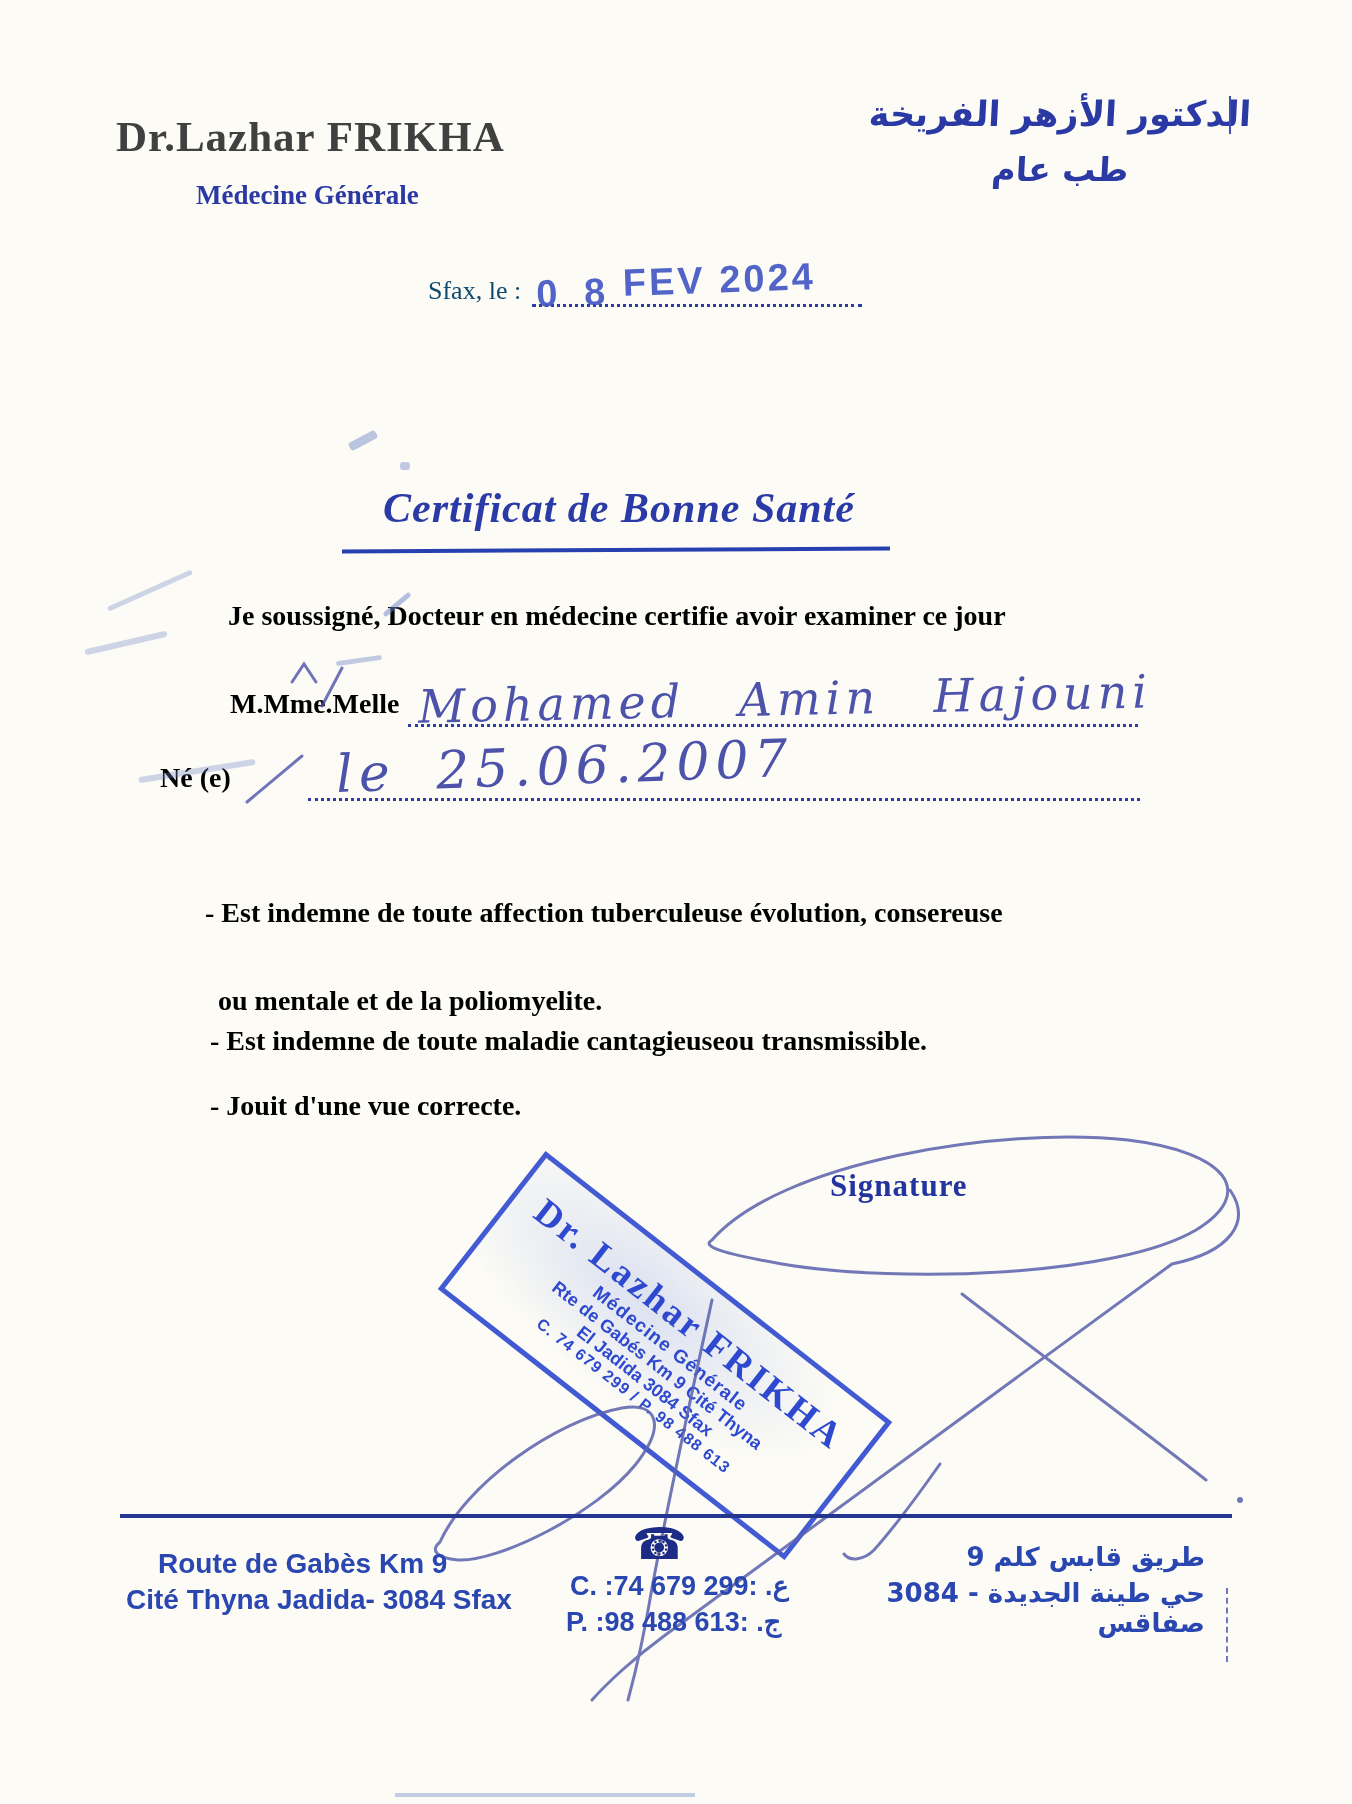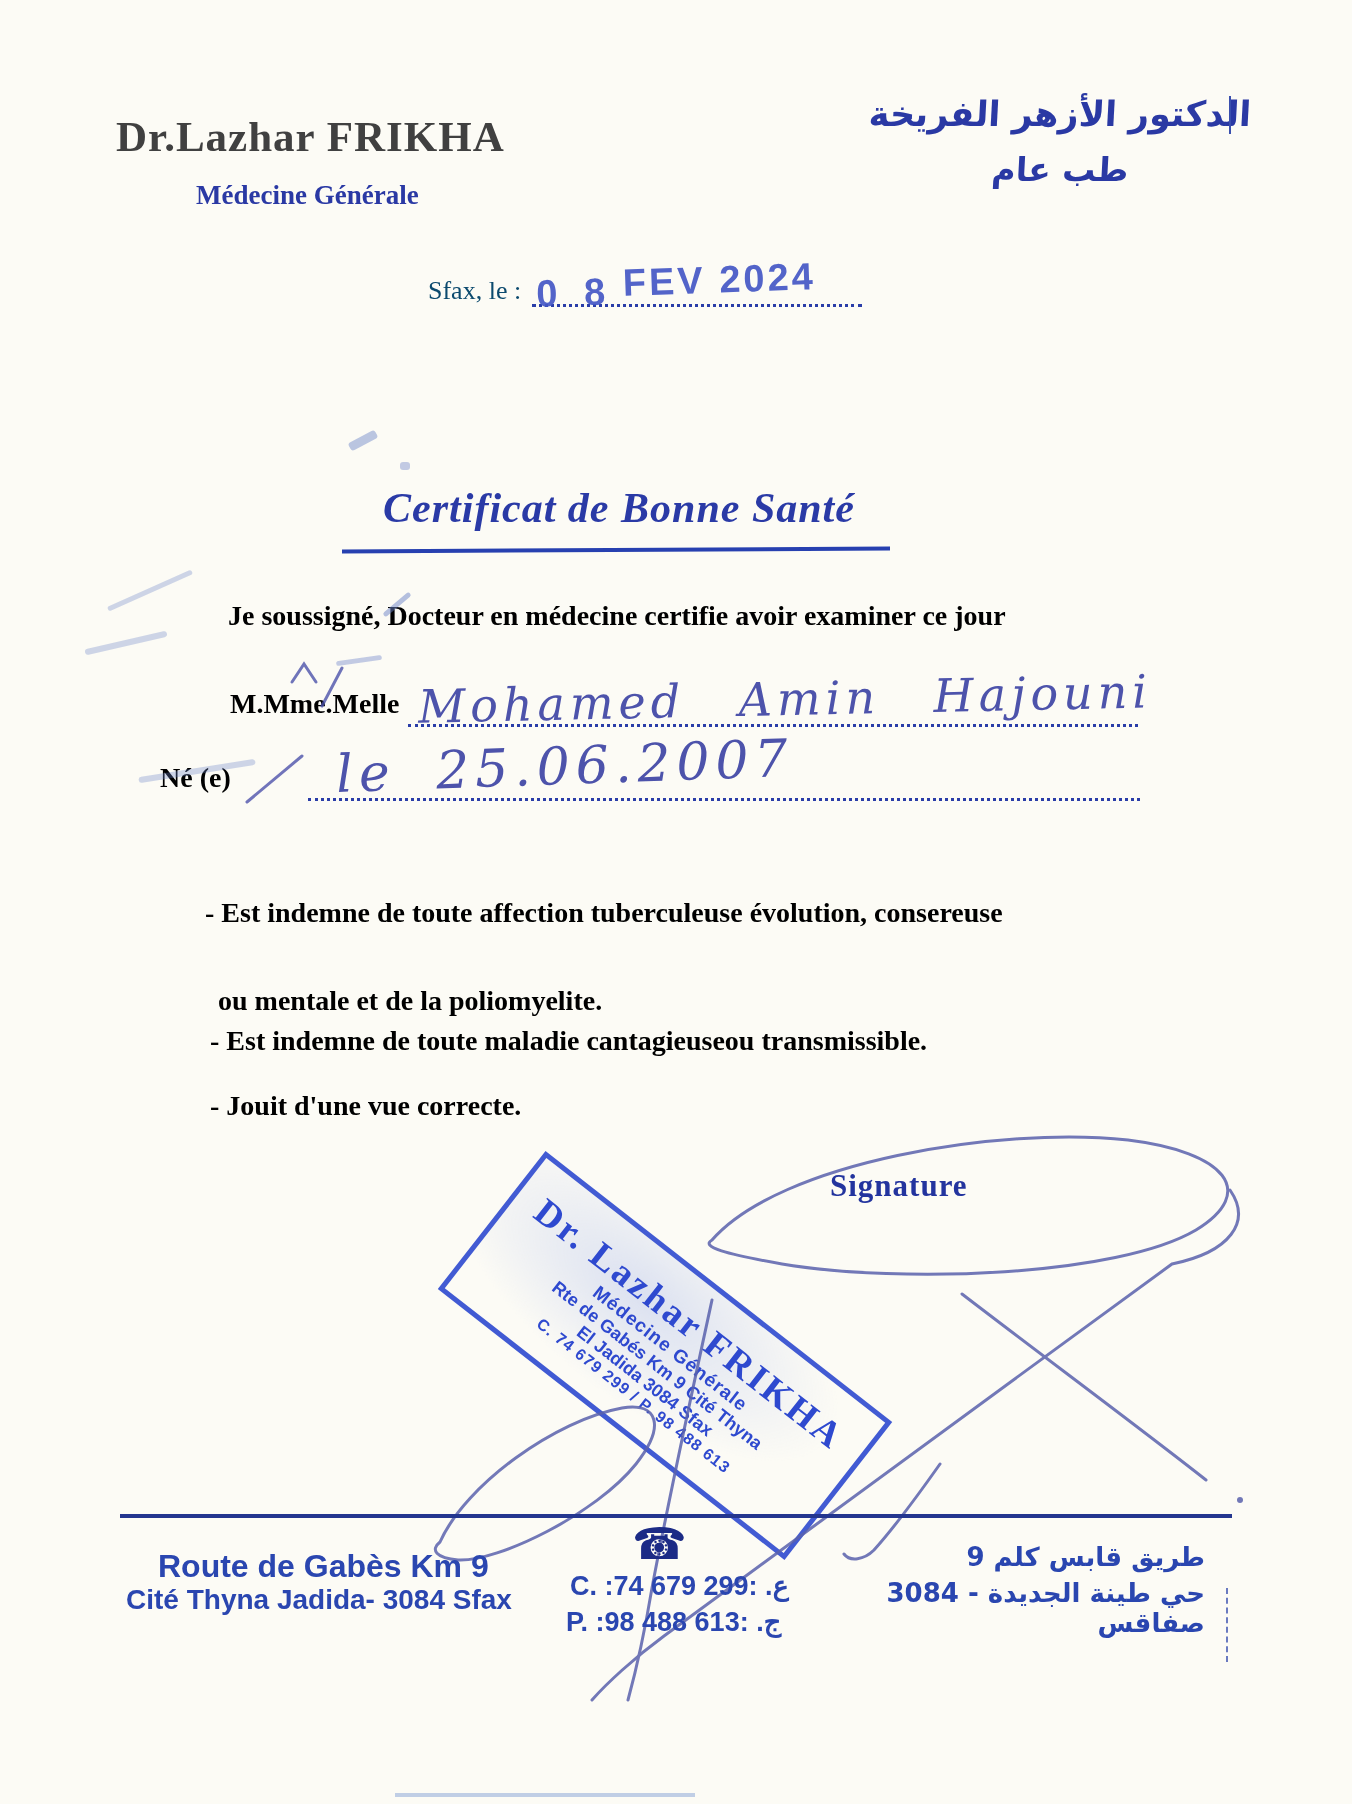--- a/index.html
+++ b/index.html
@@ -51,21 +51,21 @@
   }
   .stamp div{white-space:nowrap;line-height:1.12;}
   .stp1{font:bold 37px "Liberation Serif",serif;letter-spacing:3px;}
   .stp2{font:bold 19px "Liberation Sans",sans-serif;letter-spacing:1px;}
   .stp3,.stp4{font:bold 18px "Liberation Sans",sans-serif;}
   .stp5{font:bold 16px "Liberation Sans",sans-serif;letter-spacing:1px;}
   svg.sig{left:0;top:0;width:1352px;height:1804px;pointer-events:none;}
   
   .rule{left:120px;top:1514px;width:1112px;height:4px;background:#24368f;}
   .sans-b{font-family:"Liberation Sans",sans-serif;font-weight:bold;color:#2a46b0;white-space:nowrap;}
-  .f-left1{left:158px;top:1548px;font-size:32px;}
+  .f-left1{left:158px;top:1548px;font-size:28px;}
   .f-left2{left:126px;top:1584px;font-size:28px;}
   .phone{left:632px;top:1522px;font-family:"DejaVu Sans",sans-serif;font-size:44px;color:#1c2b86;line-height:1;}
   .f-c1{left:570px;top:1570px;font-size:27px;}
   .f-c2{left:566px;top:1606px;font-size:27px;}
   .f-ar1{left:805px;top:1542px;width:400px;text-align:right;font-size:26px;font-weight:bold;font-family:"DejaVu Sans",sans-serif;color:#2a46b0;}
   .f-ar2{left:805px;top:1578px;width:400px;text-align:right;font-size:26px;font-weight:bold;font-family:"DejaVu Sans",sans-serif;color:#2a46b0;}
   .tick-bottom{left:1226px;top:1588px;width:0;height:74px;border-left:2px dashed rgba(58,79,174,.75);}
   .bottom-sliver{left:395px;top:1793px;width:300px;height:4px;background:rgba(120,150,210,.45);}
   
   .smudge{background:#6b83c8;opacity:.32;border-radius:3px;}

